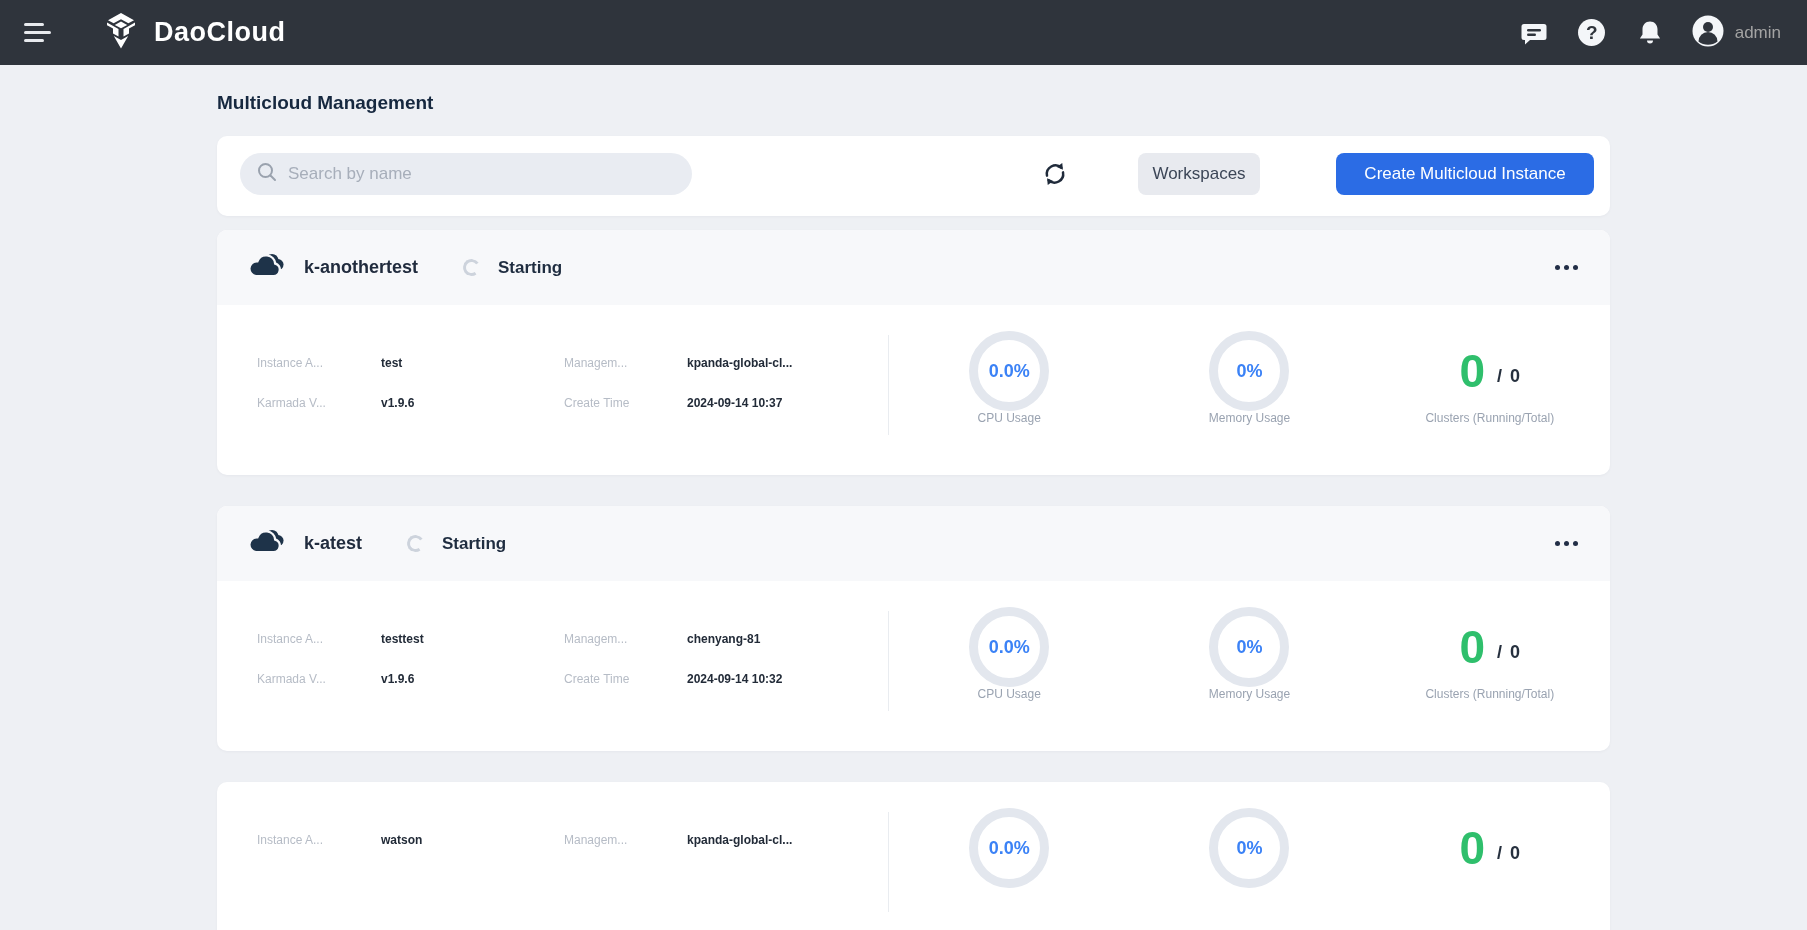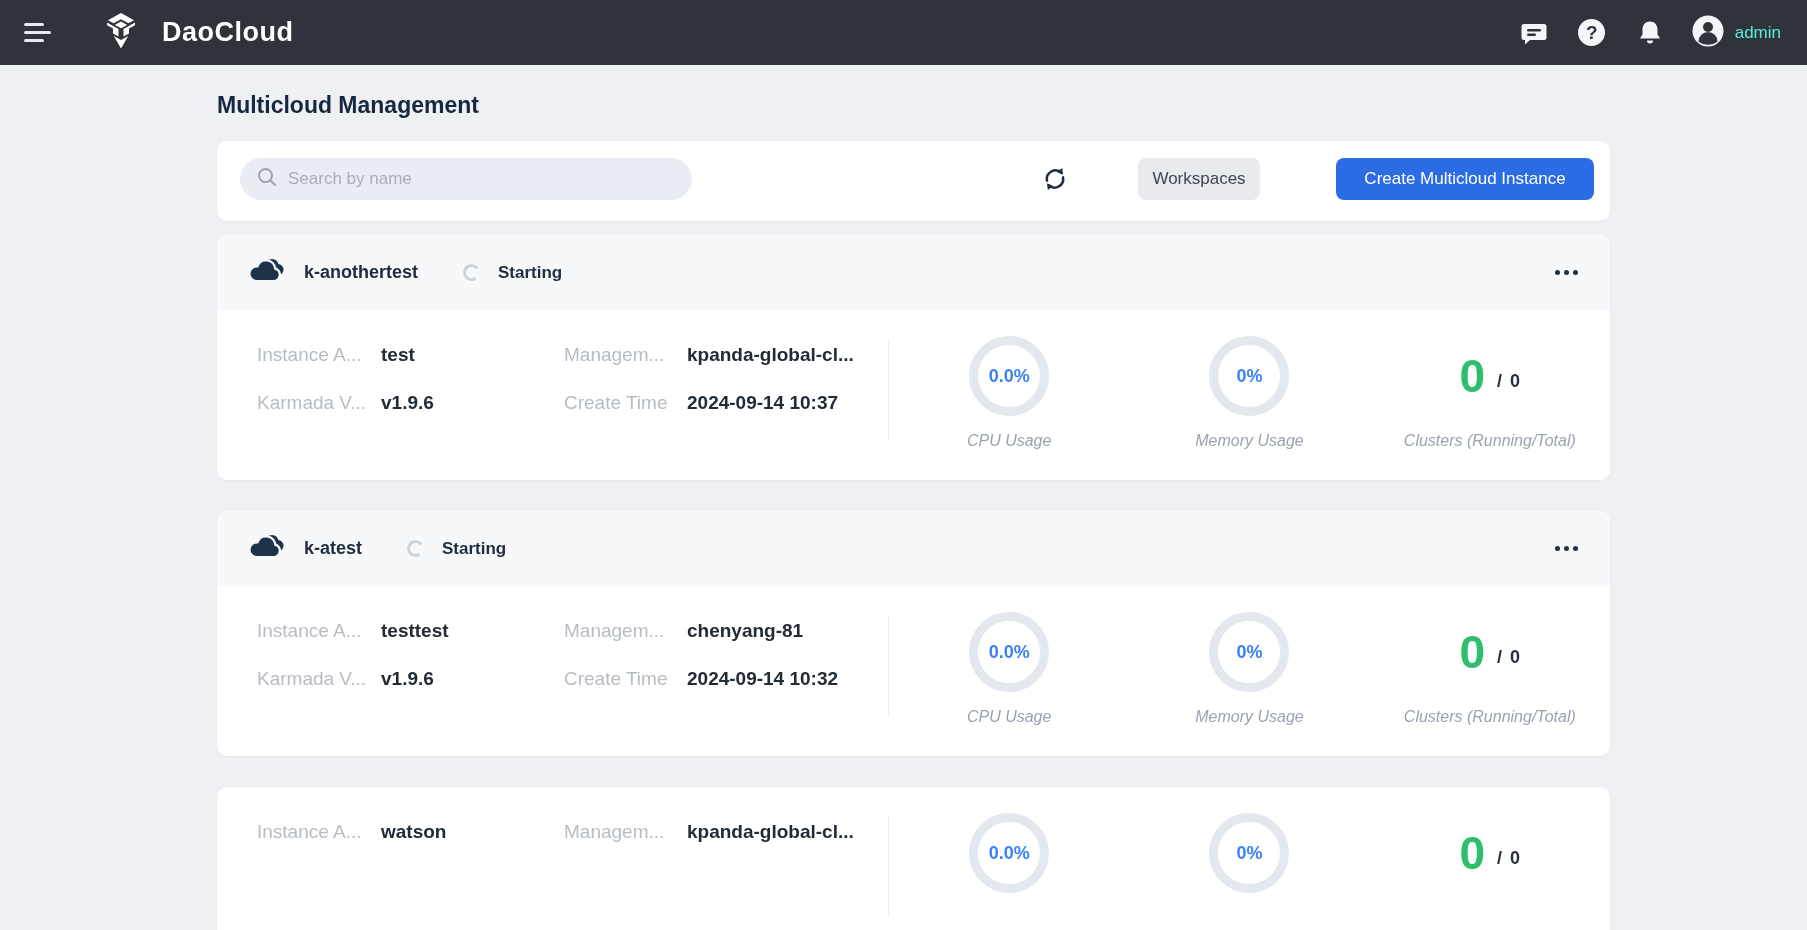--- a/index.html
+++ b/index.html
@@ -12,34 +12,34 @@
   
   .navbar {
     height:65px; background:#2f343c; display:flex; align-items:center;
     padding:0 26px 0 24px;
   }
   .hamburger { width:30px; cursor:pointer; display:flex; flex-direction:column; gap:5px; }
   .hamburger span { height:3px; border-radius:2px; background:#e8eaee; }
   .hamburger span:nth-child(1){ width:20px; }
   .hamburger span:nth-child(2){ width:27px; }
   .hamburger span:nth-child(3){ width:20px; }
-  .brand { display:flex; align-items:center; gap:24px; margin-left:50px; }
+  .brand { display:flex; align-items:center; gap:16px; margin-left:50px; }
   .brand-name { color:#ffffff; font-size:27px; font-weight:bold; letter-spacing:0.5px; }
   .nav-right { margin-left:auto; display:flex; align-items:center; gap:24px; }
   .nav-icon { width:34px; height:34px; display:flex; align-items:center; justify-content:center; cursor:pointer; }
   .help-circle {
     width:27px; height:27px; background:#f4f6f9; color:#2f343c; border-radius:50%;
     display:flex; align-items:center; justify-content:center; font-weight:bold; font-size:19px;
   }
   .nav-user { display:flex; align-items:center; gap:10px; cursor:pointer; }
-  .nav-username { color:#5eead4; font-size:17px; }
+  .nav-username { color:#a3a3a3; font-size:17px; }
 
   
   .content { margin-left:217px; width:1393px; }
-  .page-title { margin-top:27px; font-size:23px; font-weight:bold; color:#16283f; }
+  .page-title { margin-top:27px; font-size:19px; font-weight:bold; color:#16283f; }
 
   .toolbar {
     margin-top:22px; height:80px; background:#ffffff; border-radius:10px;
     display:flex; align-items:center; padding:0 16px 4px 23px;
     box-shadow:0 1px 3px rgba(20,35,60,0.04);
   }
   .search-box {
     width:452px; height:42px; background:#e9ecf2; border-radius:21px;
     display:flex; align-items:center; padding:0 16px; gap:10px;
   }
@@ -72,37 +72,37 @@
     width:17px; height:17px; border-radius:50%;
     border:3px solid #cdd3dc; border-top-color:transparent; transform:rotate(100deg);
   }
   .status-indicator.running { width:14px; height:14px; border-radius:50%; background:#35cb71; }
   .status-text { font-size:17px; font-weight:bold; color:#1f2d40; }
   .card-menu { margin-left:auto; display:flex; gap:4px; padding:10px 2px; cursor:pointer; }
   .card-menu i { width:5px; height:5px; border-radius:50%; background:#232f47; }
 
   .card-body { display:flex; padding:26px 0 0 40px; }
   .details {
-    margin-top:8px; display:grid; align-content:start;
+    margin-top:25px; display:grid; align-content:start;
     grid-template-columns:124px 183px 123px 167px; row-gap:26px;
-    font-size:19px;
+    font-size:12px;
   }
   .dt { color:#b6bcc6; }
   .dd { color:#222b38; font-weight:600; }
   .v-divider { width:1px; background:#e9ecf0; height:100px; margin:4px 0 0 34px; }
 
   .metrics { flex:1; display:flex; }
   .metric { flex:1; display:flex; flex-direction:column; align-items:center; }
   .metric-value-area { height:80px; display:flex; align-items:center; justify-content:center; }
   .ring {
     width:80px; height:80px; border-radius:50%; border:9px solid #e3e7ee;
     display:flex; align-items:center; justify-content:center;
   }
   .ring-text { font-size:18px; font-weight:bold; color:#3b82f6; }
-  .metric-label { margin-top:16px; font-size:16px; color:#9aa3b1;font-style:italic; }
+  .metric-label { margin-top:0; font-size:12px; color:#9aa3b1; }
   .clusters-value { display:flex; align-items:center; }
   .clusters-running { font-size:46px; font-weight:bold; color:#2fbf6c; line-height:1; }
   .clusters-sep { font-size:18px; font-weight:bold; color:#26303e; margin:10px 0 0 12px; }
   .clusters-total { font-size:18px; font-weight:bold; color:#26303e; margin:10px 0 0 8px; }
 </style>
 </head>
 <body>
 
 <header class="navbar">
   <div class="hamburger">

